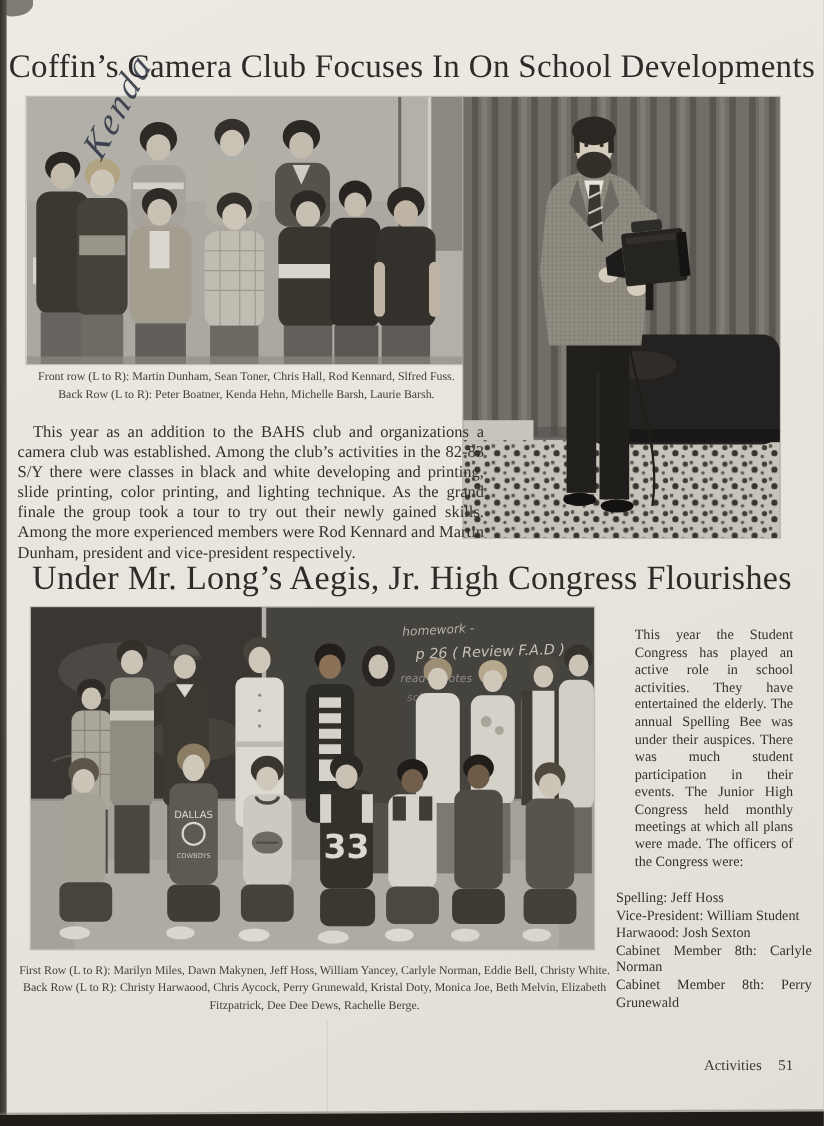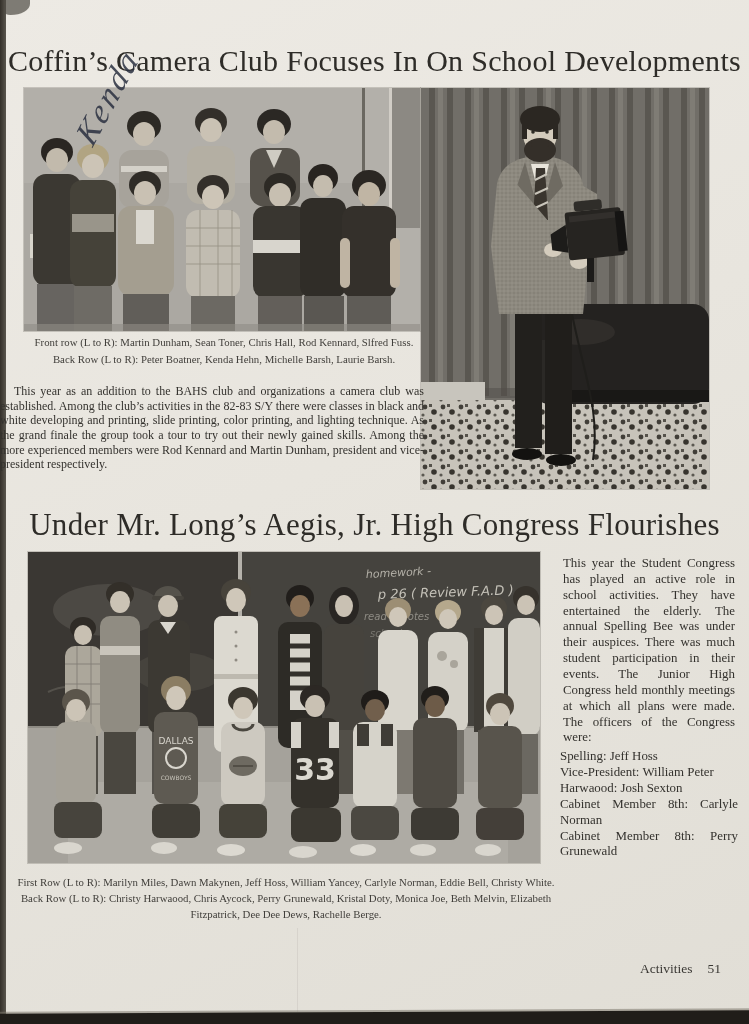--- a/index.html
+++ b/index.html
@@ -26,26 +26,26 @@
   .photo3{left:28px;top:552px;width:512px;height:311px;}
 
   .signature{position:absolute;left:99px;top:116px;font-size:33px;font-style:italic;
         color:#2a3040;opacity:.85;letter-spacing:3px;
         transform:rotate(-62deg) skewX(-10deg);transform-origin:0 100%;}
 
   .caption{position:absolute;color:#403e3a;margin:0;text-align:center;}
   .caption1{left:28px;top:334px;width:392px;font-size:10.8px;line-height:1.55;}
   .caption2{left:16px;top:874px;width:540px;font-size:10.8px;line-height:1.5;}
 
-  .body-text{position:absolute;left:0;top:384px;width:424px;margin:0;
-        font-size:12px;line-height:1.22;text-align:justify;text-indent:14px;color:#34322e;}
+  .body-text{position:absolute;left:16px;top:384px;width:424px;margin:0;
+        font-size:15px;line-height:1.22;text-align:justify;text-indent:14px;color:#34322e;}
 
   .column{position:absolute;left:560px;top:553px;width:178px;color:#34322e;
         font-size:12.9px;line-height:1.23;}
-  .column p{margin:3px;text-align:justify;}
+  .column p{margin:17px;text-align:justify;}
   .column .officer{text-align:justify;}
 
   .footer{position:absolute;right:28px;top:961px;font-size:13.5px;color:#3a3834;}
   .footer .pagenum{margin-left:15px;}
 
   svg text{font-family:"DejaVu Sans",sans-serif;}
   svg text.chalk{font-style:italic;}
 </style>
 </head>
 <body>
@@ -383,21 +383,21 @@
         <rect x="450" y="174" width="44" height="82" rx="10" fill="#58544c"></rect>
         <rect x="448" y="256" width="48" height="32" rx="8" fill="#443f39"></rect>
           <ellipse cx="460" cy="298" rx="13" ry="6" fill="#d9d6ce"></ellipse>
       </g>
     </svg>
   </figure>
 
   <div class="column">
     <p>This year the Student Congress has played an active role in school activities. They have entertained the elderly. The annual Spelling Bee was under their auspices. There was much student participation in their events. The Junior High Congress held monthly meetings at which all plans were made. The officers of the Congress were:</p>
     <div class="officer">Spelling: Jeff Hoss</div>
-    <div class="officer">Vice-President: William Peter</div>
+    <div class="officer">Vice-President: William Student</div>
     <div class="officer">Harwaood: Josh Sexton</div>
     <div class="officer">Cabinet Member 8th: Carlyle Norman</div>
     <div class="officer">Cabinet Member 8th: Perry Grunewald</div>
   </div>
 
   <p class="caption caption2">First Row (L to R): Marilyn Miles, Dawn Makynen, Jeff Hoss, William Yancey, Carlyle Norman, Eddie Bell, Christy White. Back Row (L to R): Christy Harwaood, Chris Aycock, Perry Grunewald, Kristal Doty, Monica Joe, Beth Melvin, Elizabeth Fitzpatrick, Dee Dee Dews, Rachelle Berge.</p>
 
   <div class="footer">
     <span>Activities</span><span class="pagenum">51</span>
   </div>

